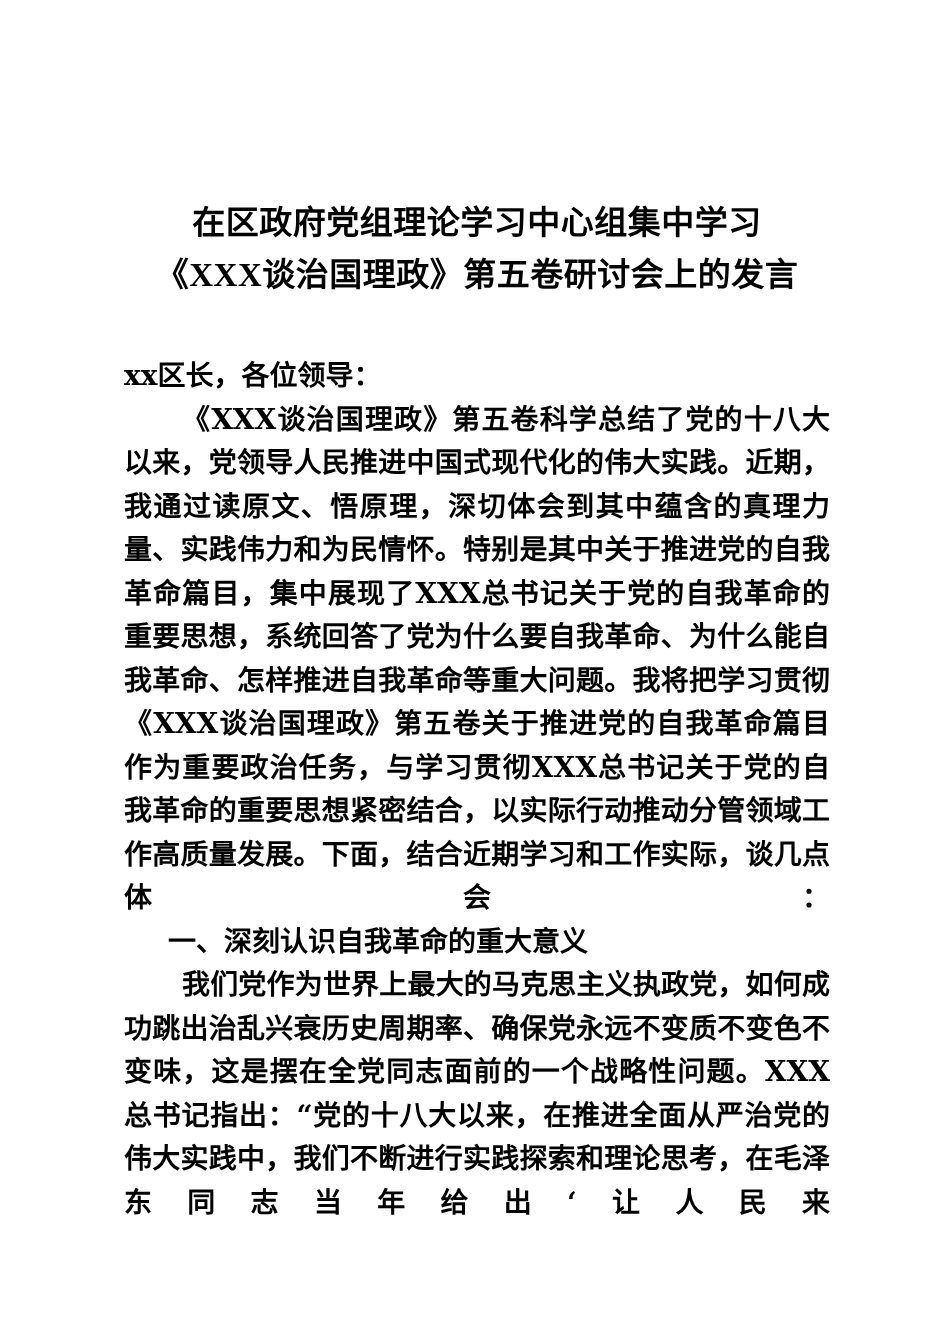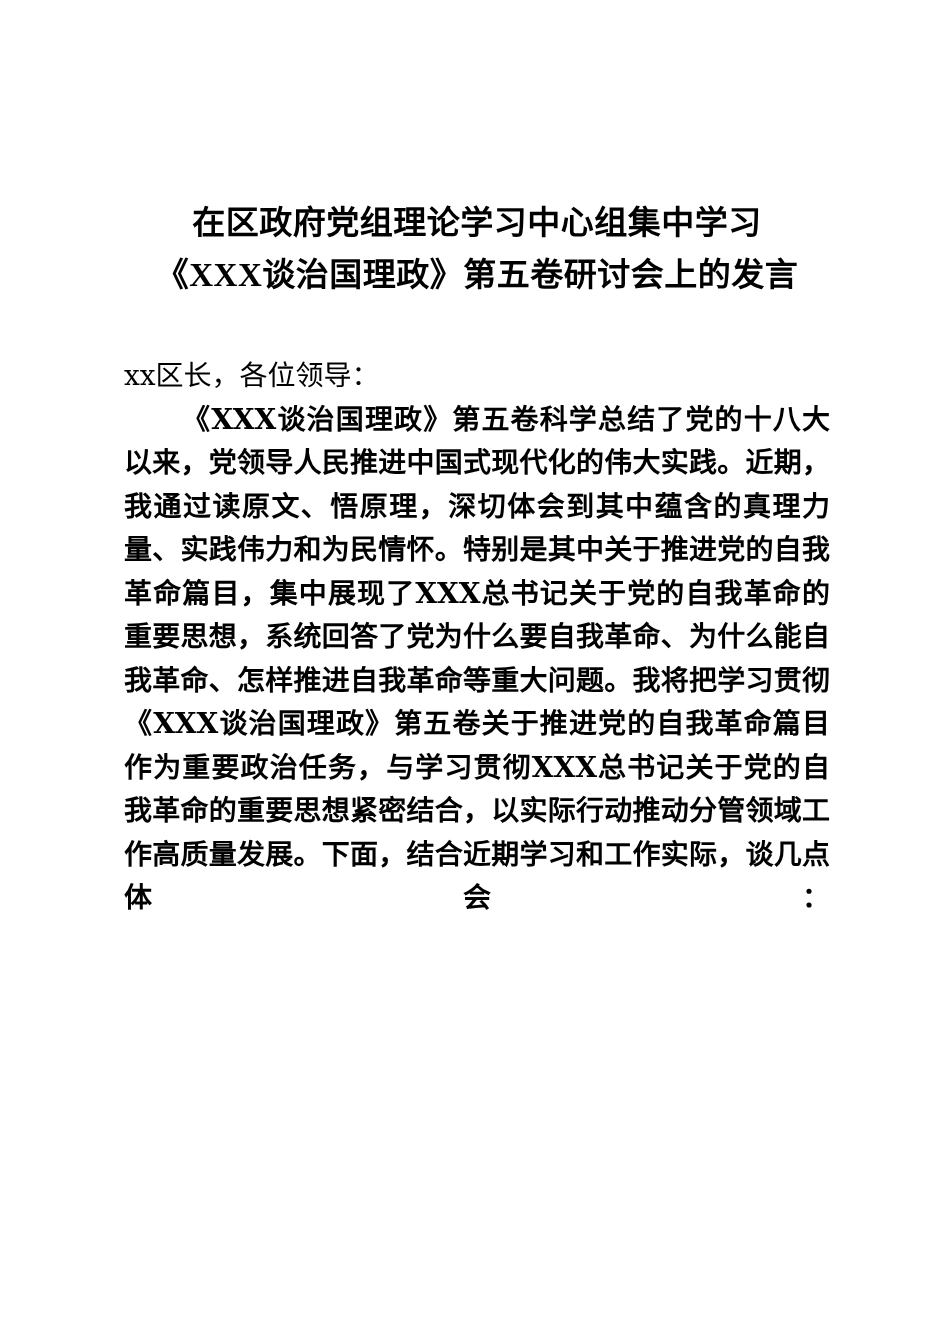--- a/index.html
+++ b/index.html
@@ -65,20 +65,21 @@
   }
 
   p.para.indent {
     text-indent: 58px;
     font-weight: bold;
   }
 
   p.para.greeting {
     text-indent: 0;
     text-align: center;
+    font-weight: bold;
   }
 
   
   p.para.justified {
     text-align-last: justify;
   }
 
   
   h2.section-heading {
     font-family: "DejaVu Sans", "Liberation Sans", sans-serif;
@@ -102,17 +103,19 @@
       <span class="title-line title-line-1">在区政府党组理论学习中心组集中学习</span>
       <span class="title-line title-line-2">《XXX谈治国理政》第五卷研讨会上的发言</span>
     </div>
 
     <div class="body-block">
 
       <p class="para greeting">xx区长，各位领导：</p>
 
       <p class="para indent justified">《XXX谈治国理政》第五卷科学总结了党的十八大以来，党领导人民推进中国式现代化的伟大实践。近期，我通过读原文、悟原理，深切体会到其中蕴含的真理力量、实践伟力和为民情怀。特别是其中关于推进党的自我革命篇目，集中展现了XXX总书记关于党的自我革命的重要思想，系统回答了党为什么要自我革命、为什么能自我革命、怎样推进自我革命等重大问题。我将把学习贯彻《XXX谈治国理政》第五卷关于推进党的自我革命篇目作为重要政治任务，与学习贯彻XXX总书记关于党的自我革命的重要思想紧密结合，以实际行动推动分管领域工作高质量发展。下面，结合近期学习和工作实际，谈几点体会：</p>
 
+      <h2 class="section-heading">一、深刻认识自我革命的重大意义</h2>
 
+      <p class="para indent justified">我们党作为世界上最大的马克思主义执政党，如何成功跳出治乱兴衰历史周期率、确保党永远不变质不变色不变味，这是摆在全党同志面前的一个战略性问题。XXX总书记指出：“党的十八大以来，在推进全面从严治党的伟大实践中，我们不断进行实践探索和理论思考，在毛泽东同志当年给出‘让人民来</p>
 
     </div>
   </div>
 </div>
 
 </body></html>

